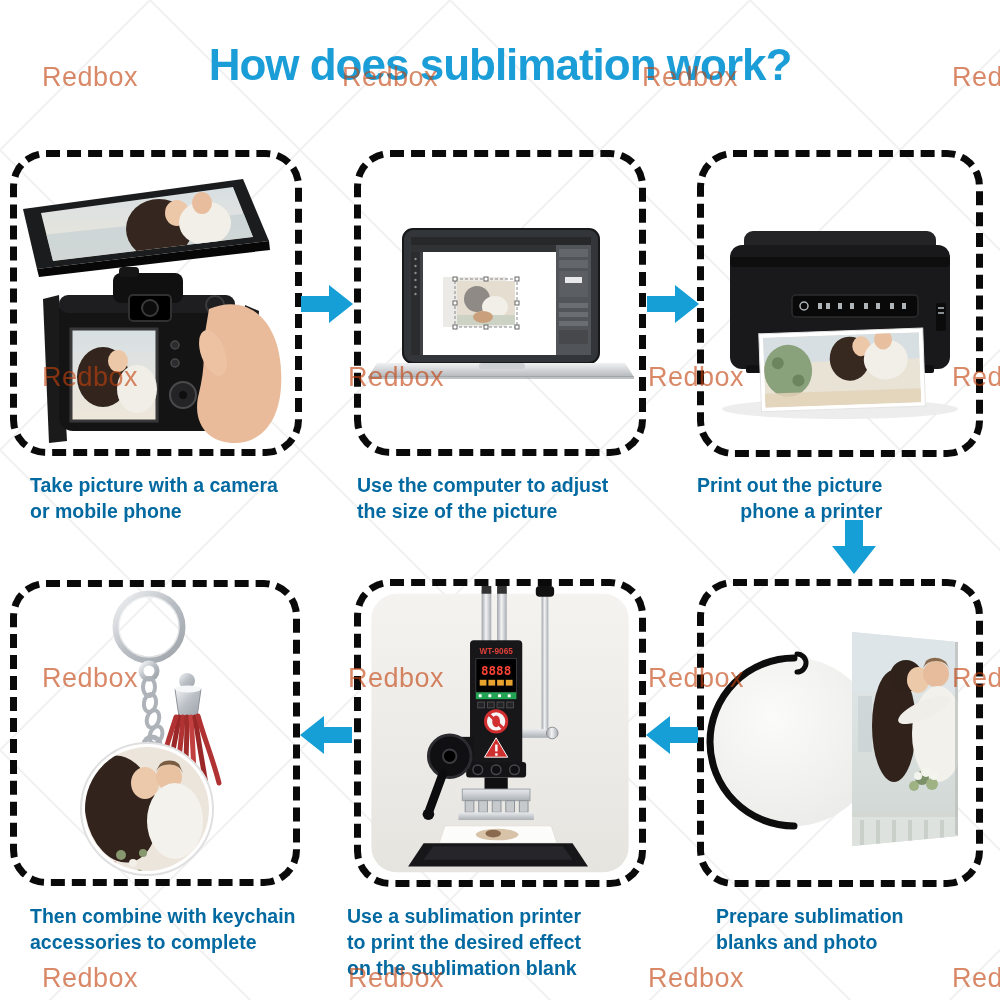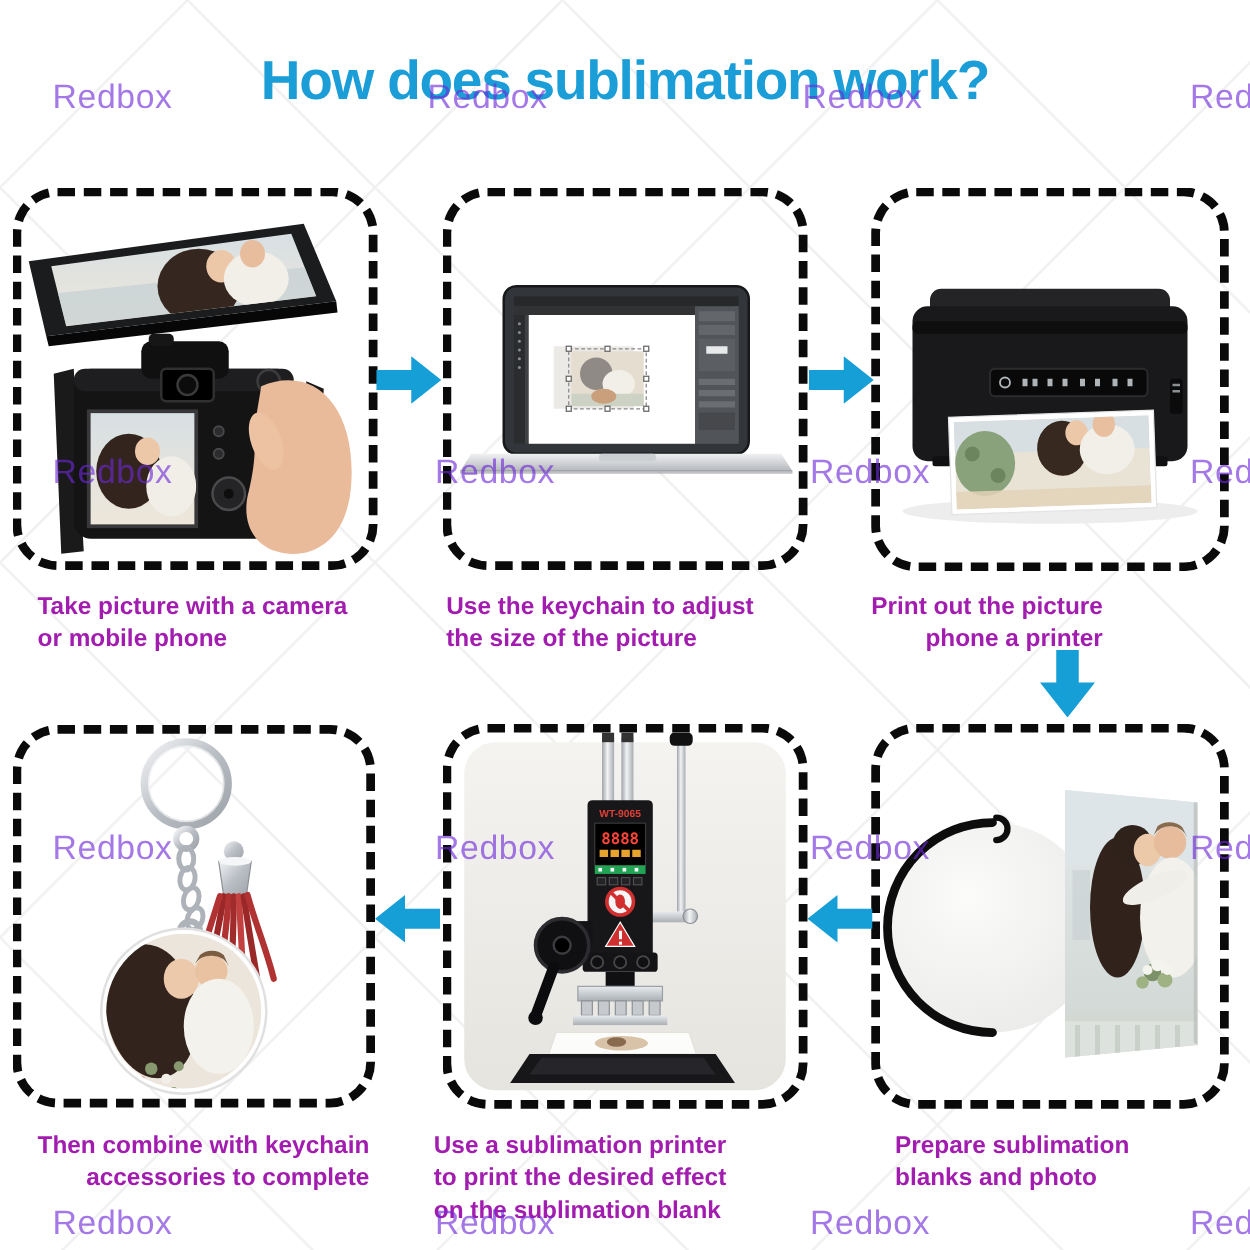--- a/index.html
+++ b/index.html
@@ -14,27 +14,27 @@
     text-align:center;font-size:44px;font-weight:800;letter-spacing:-1px;
     color:#1B9ED7;
   }
   .panel{
     position:absolute;z-index:2;box-sizing:border-box;
     border:7px dashed #0a0a0a;border-radius:36px;background:transparent;
   }
   .panel svg{position:absolute;left:0;top:0;width:100%;height:100%;}
   .caption{
     position:absolute;z-index:2;font-size:19.5px;line-height:26px;
-    font-weight:bold;color:#a21caf;white-space:nowrap;
+    font-weight:bold;color:#0369a1;white-space:nowrap;
   }
   .arrow{position:absolute;z-index:2;}
   .arrow polygon{fill:#169ED6;}
   .wm{
     position:absolute;z-index:5;font-size:27px;font-weight:400;
-    color:#6d28d9;opacity:.62;letter-spacing:.5px;pointer-events:none;
+    color:#c2410c;opacity:.62;letter-spacing:.5px;pointer-events:none;
   }
   
   #p1{left:10px;top:150px;width:292px;height:306px;}
   #p2{left:354px;top:150px;width:292px;height:306px;}
   #p3{left:697px;top:150px;width:286px;height:307px;}
   #p4{left:697px;top:579px;width:286px;height:308px;}
   #p5{left:354px;top:579px;width:292px;height:308px;}
   #p6{left:10px;top:580px;width:290px;height:306px;}
 </style>
 </head>
@@ -414,37 +414,37 @@
     </g>
   </g>
  </svg>
 </div>
 
 <div class="caption" style="left:30px;top:472px;">
   <div>Take picture with a camera</div>
   <div>or mobile phone</div>
 </div>
 <div class="caption" style="left:357px;top:472px;">
-  <div>Use the keychain to adjust</div>
+  <div>Use the computer to adjust</div>
   <div>the size of the picture</div>
 </div>
 <div class="caption" style="left:697px;top:472px;text-align:right;">
   <div>Print out the picture</div>
   <div>phone a printer</div>
 </div>
 <div class="caption" style="left:716px;top:903px;">
   <div>Prepare sublimation</div>
   <div>blanks and photo</div>
 </div>
 <div class="caption" style="left:347px;top:903px;">
   <div>Use a sublimation printer</div>
   <div>to print the desired effect</div>
   <div>on the sublimation blank</div>
 </div>
-<div class="caption" style="left:30px;top:903px;text-align:right;">
+<div class="caption" style="left:30px;top:903px;">
   <div>Then combine with keychain</div>
   <div>accessories to complete</div>
 </div>
 
 <svg class="arrow" style="left:301px;top:285px;" width="52" height="38" viewBox="0 0 52 38">
   <polygon points="0,11 28,11 28,0 52,19 28,38 28,27 0,27"></polygon>
 </svg>
 <svg class="arrow" style="left:647px;top:285px;" width="52" height="38" viewBox="0 0 52 38">
   <polygon points="0,11 28,11 28,0 52,19 28,38 28,27 0,27"></polygon>
 </svg>

